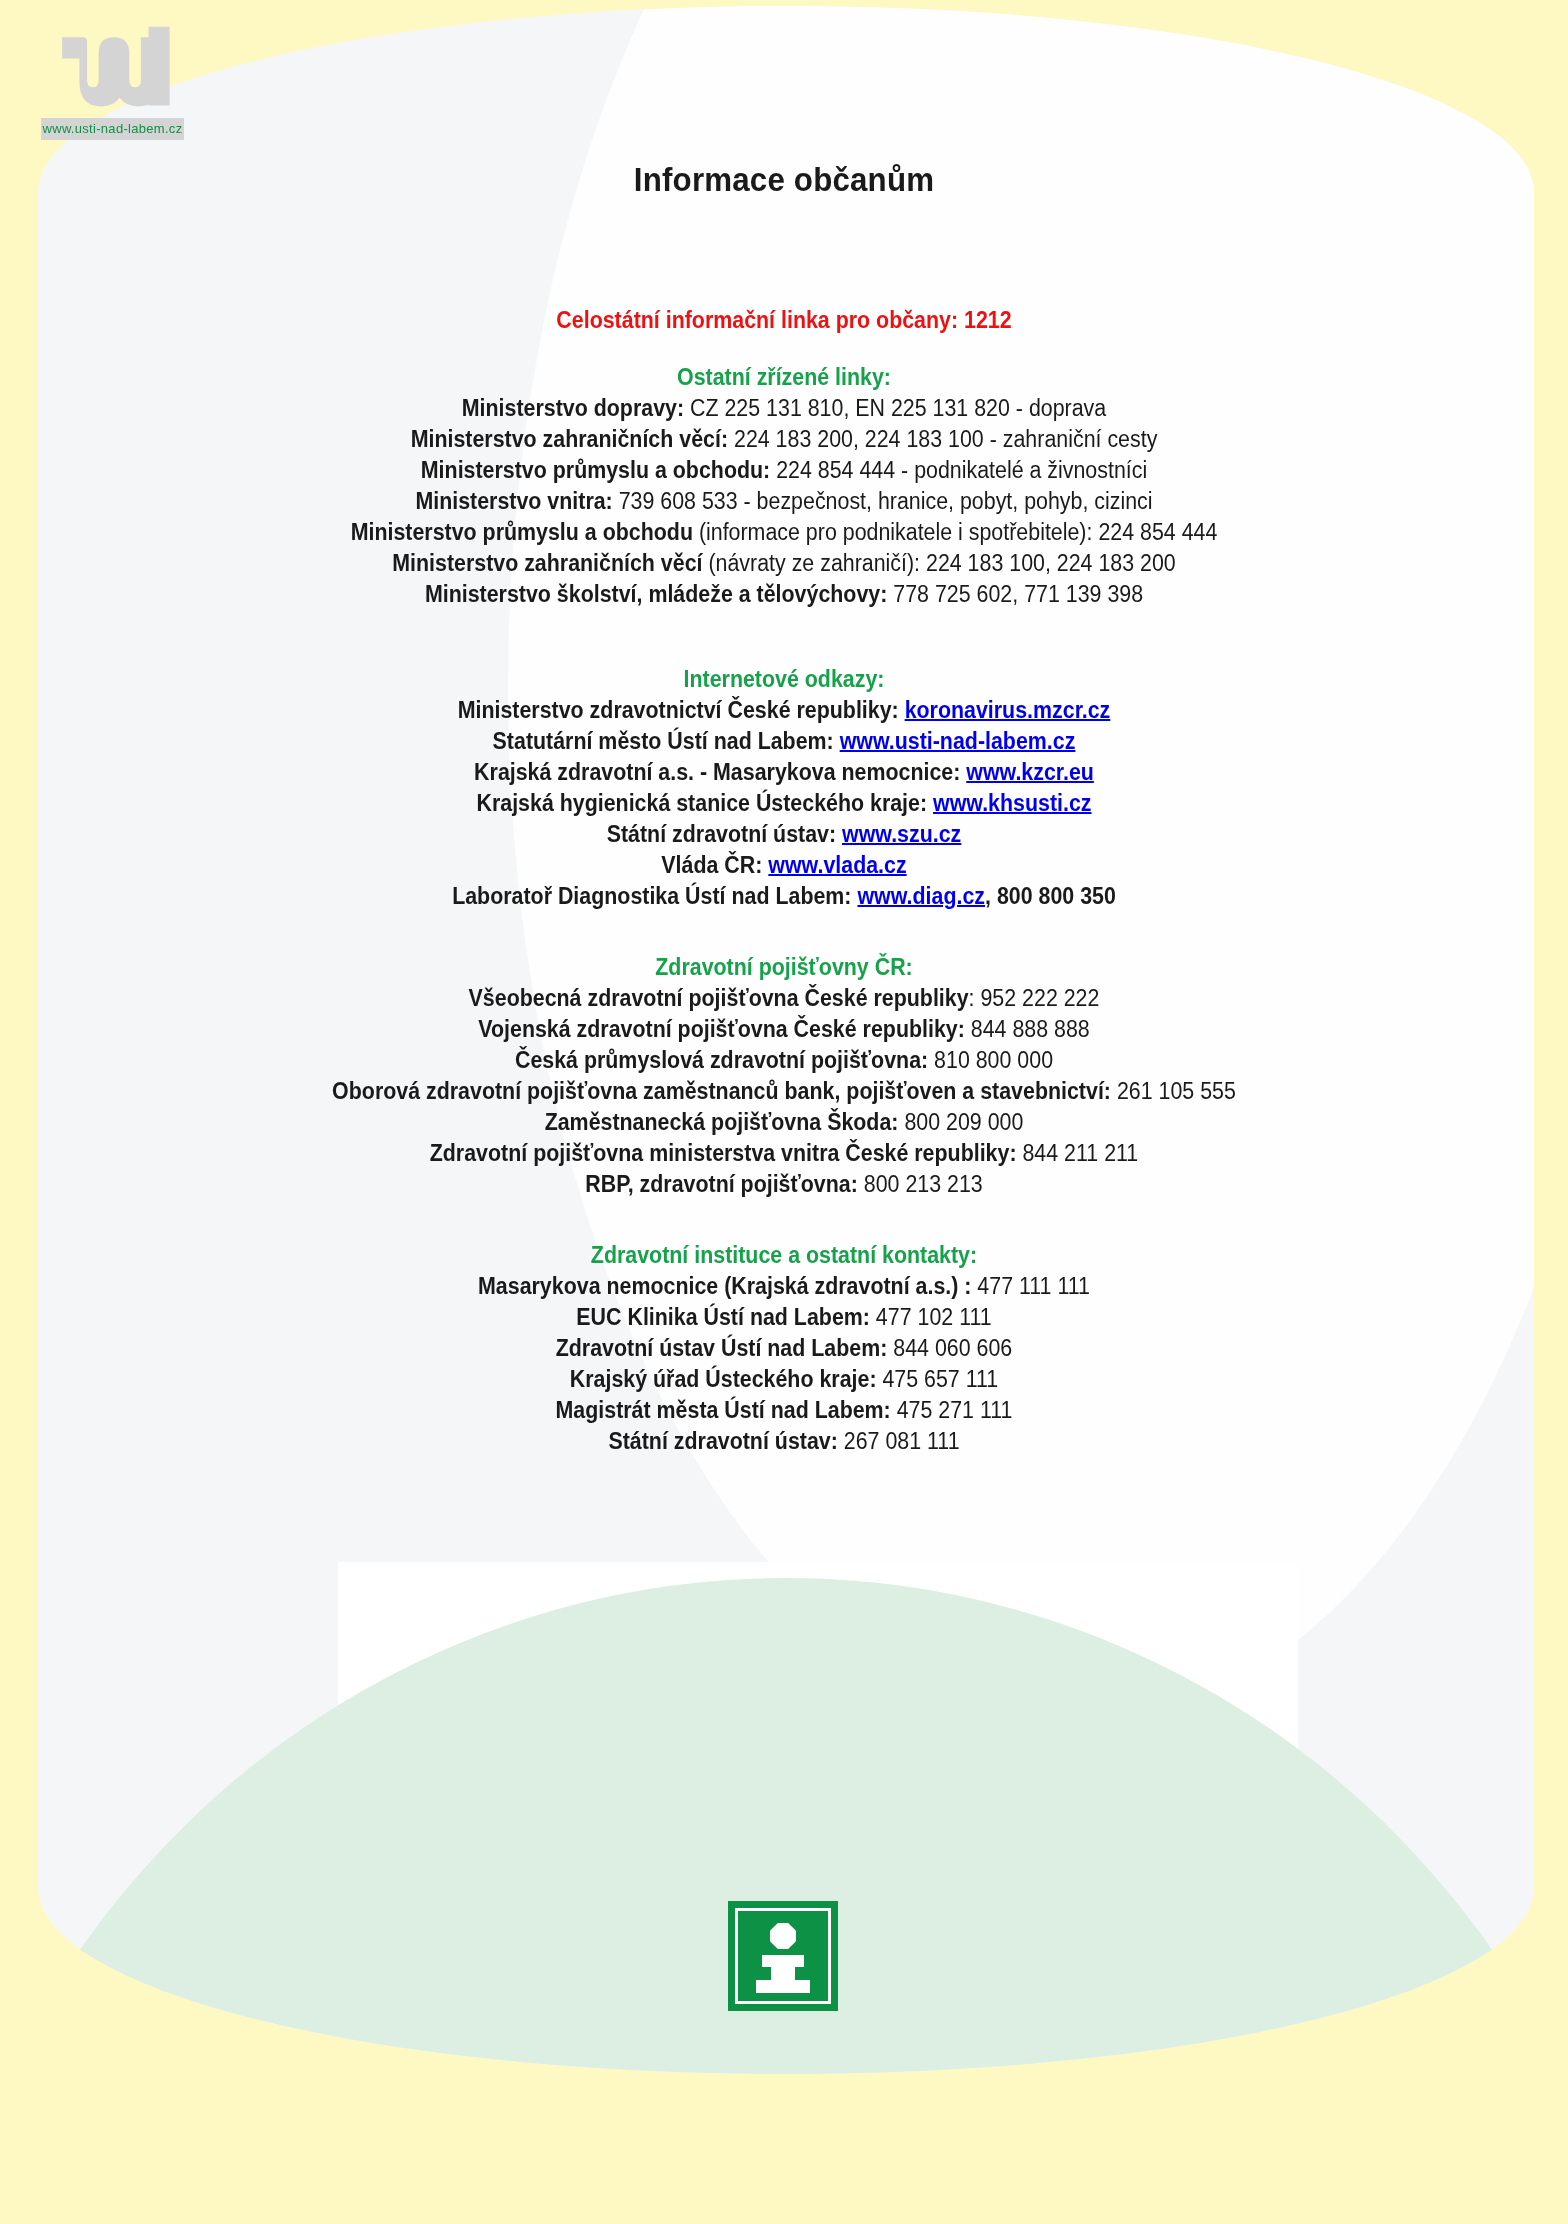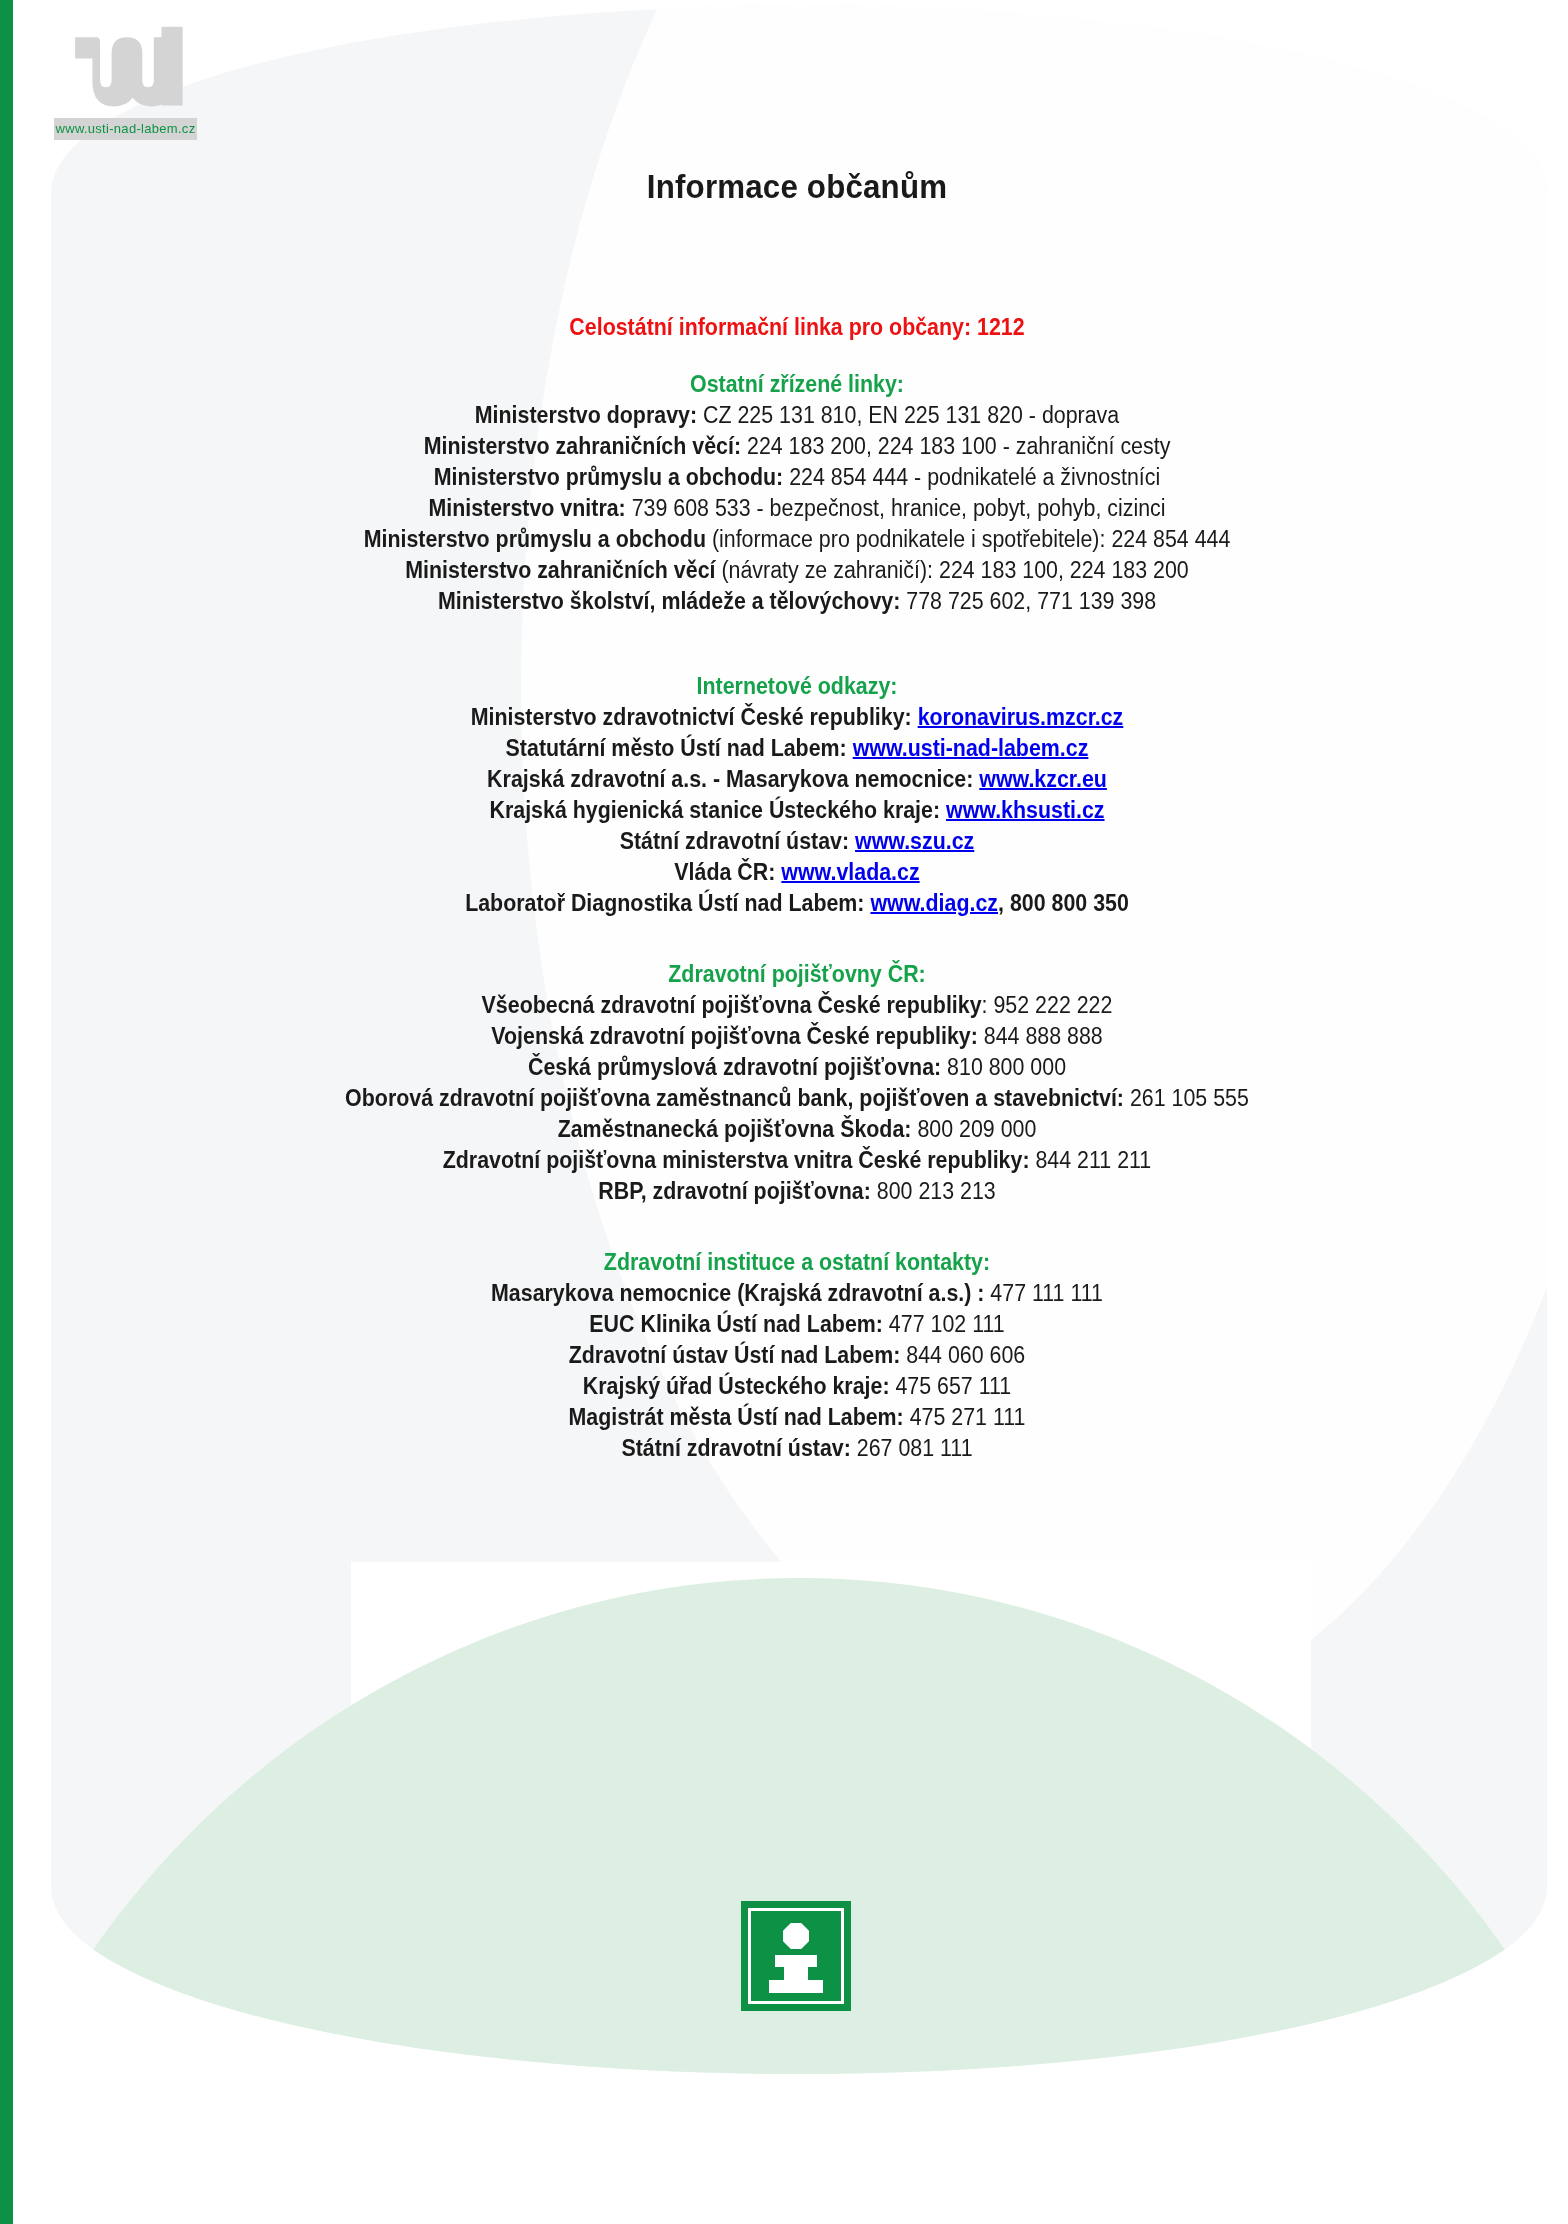--- a/index.html
+++ b/index.html
@@ -6,23 +6,22 @@
   body{
     width:1568px;height:2224px;
     background:#0d9245;
     font-family:"Liberation Sans","DejaVu Sans",sans-serif;
     overflow:hidden;
     position:relative;
   }
   
   #page{
     position:absolute;inset:0;
-    background:#ffffff;
+    background:#fef9c3;
     overflow:hidden;
-    margin-left:13px;
   }
   
   #sheet{
     position:absolute;
     left:38px;top:6px;
     width:1496px;height:2068px;
     background:#f5f6f8;
     border-radius:50% 50% 50% 50% / 9% 9% 9% 9%;
     overflow:hidden;
   }
@@ -73,21 +72,21 @@
     line-height:22px;
     text-align:center;
     letter-spacing:.3px;
     font-family:"Liberation Sans",sans-serif;
     white-space:nowrap;
   }
 
   
   #content{
     position:absolute;
-    left:0;top:15px;width:1568px;
+    left:0;top:8px;width:1568px;
     z-index:10;
     text-align:center;
     color:#1a1a1a;
   }
   .title{
     margin-top:152px;
     font-size:34px;
     font-weight:bold;
     letter-spacing:.2px;
     font-family:"Liberation Sans Narrow","Liberation Sans",sans-serif;

